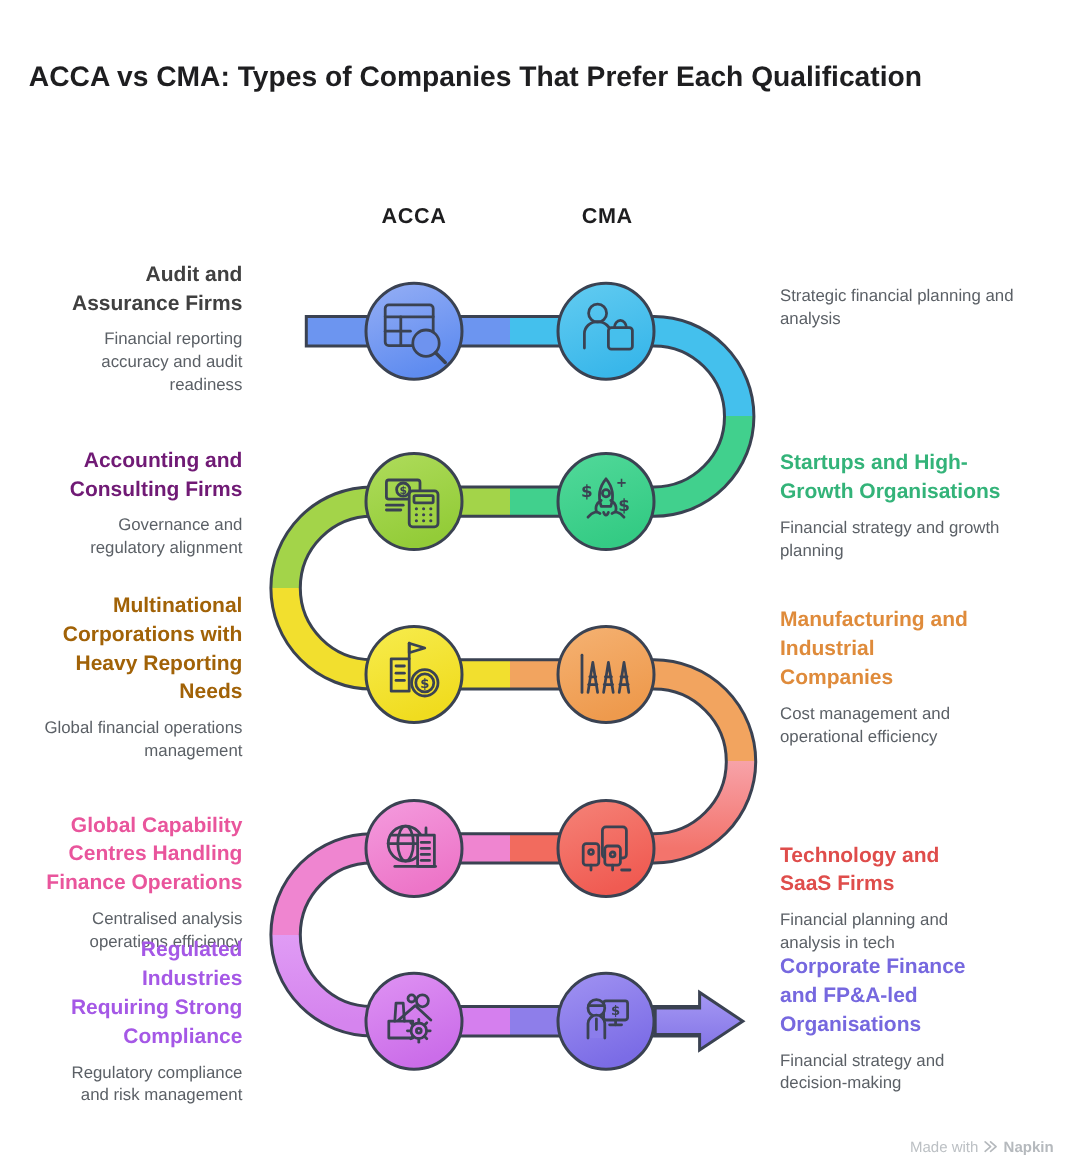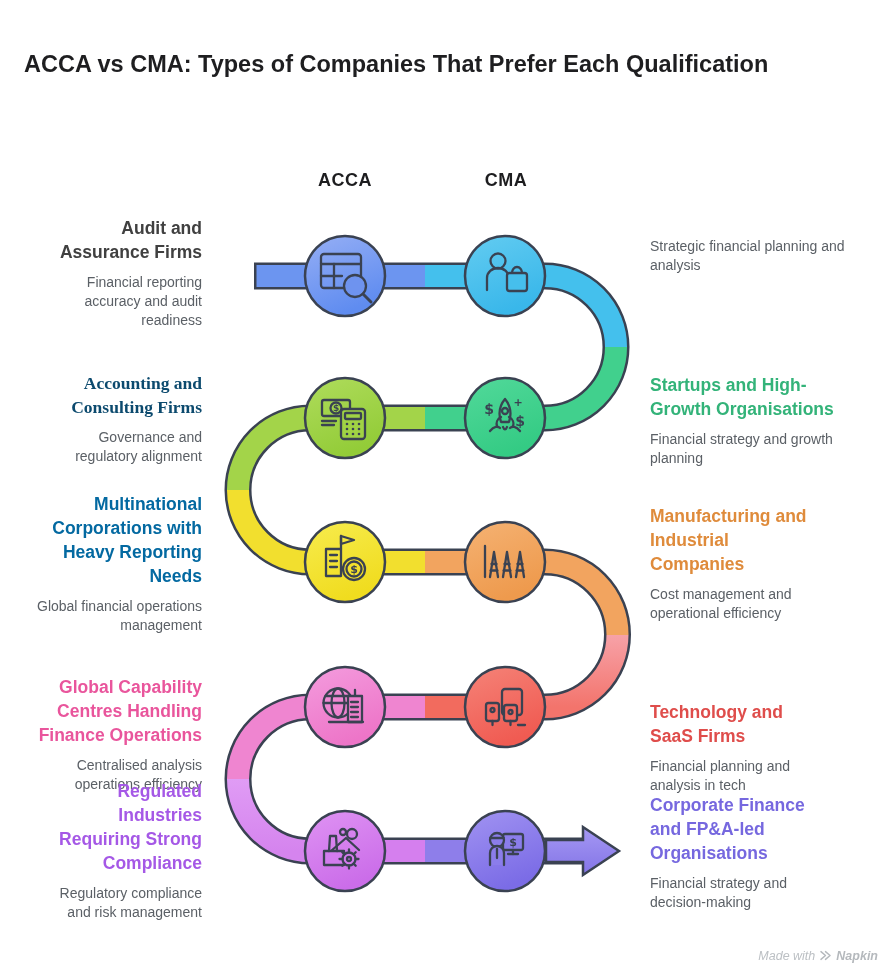--- a/index.html
+++ b/index.html
@@ -16,21 +16,21 @@
     font-size:18px;font-weight:700;color:#1d1d1f;letter-spacing:.5px;
   }
   .flow-svg{position:absolute;left:0;top:0;}
   .label-block{position:absolute;}
   .label-left{text-align:right;}
   .label-right{text-align:left;}
   .row-title{font-size:17.5px;font-weight:700;line-height:24px;}
   .row-desc{font-size:14px;line-height:19px;color:#5b6066;margin-top:9px;}
   .footer{
     position:absolute;right:10px;bottom:9px;display:flex;align-items:flex-start;gap:4px;
-    font-size:12.5px;color:#bcc0c4;font-style:italic;
+    font-size:12.5px;color:#bcc0c4;
   }
   .footer .brand{font-weight:600;color:#b5b9bd;}
 </style>
 </head>
 <body>
 
 <div id="canvas">
 
   <div class="main-title">ACCA vs CMA: Types of Companies That Prefer Each Qualification</div>
 
@@ -318,25 +318,25 @@
         </g>
       </g>
     </g>
   </svg>
 
   <div class="label-block label-left" style="top:216px;right:686px;width:160px;">
     <div class="row-title" style="color: #404040; text-align: right;">Audit and Assurance Firms</div>
     <div class="row-desc">Financial reporting accuracy and audit readiness</div>
   </div>
   <div class="label-block label-left" style="top:371px;right:686px;width:165px;">
-    <div class="row-title" style="color: #0c4a6e; font-family: Liberation Serif, serif;">Accounting and Consulting Firms</div>
+    <div class="row-title" style="color: #701a75;">Accounting and Consulting Firms</div>
     <div class="row-desc">Governance and regulatory alignment</div>
   </div>
   <div class="label-block label-left" style="top:492px;right:686px;width:170px;">
-    <div class="row-title" style="color: #0369a1;">Multinational Corporations with Heavy Reporting Needs</div>
+    <div class="row-title" style="color: #a16207;">Multinational Corporations with Heavy Reporting Needs</div>
     <div class="row-desc">Global financial operations management</div>
   </div>
   <div class="label-block label-left" style="top:647px;right:686px;width:178px;margin-top:28px;">
     <div class="row-title" style="color: rgb(233, 85, 156);">Global Capability Centres Handling Finance Operations</div>
     <div class="row-desc">Centralised analysis operations efficiency</div>
   </div>
   <div class="label-block label-left" style="top:779px;right:686px;width:160px;">
     <div class="row-title" style="color: rgb(165, 88, 230);">Regulated Industries Requiring Strong Compliance</div>
     <div class="row-desc">Regulatory compliance and risk management</div>
   </div>

